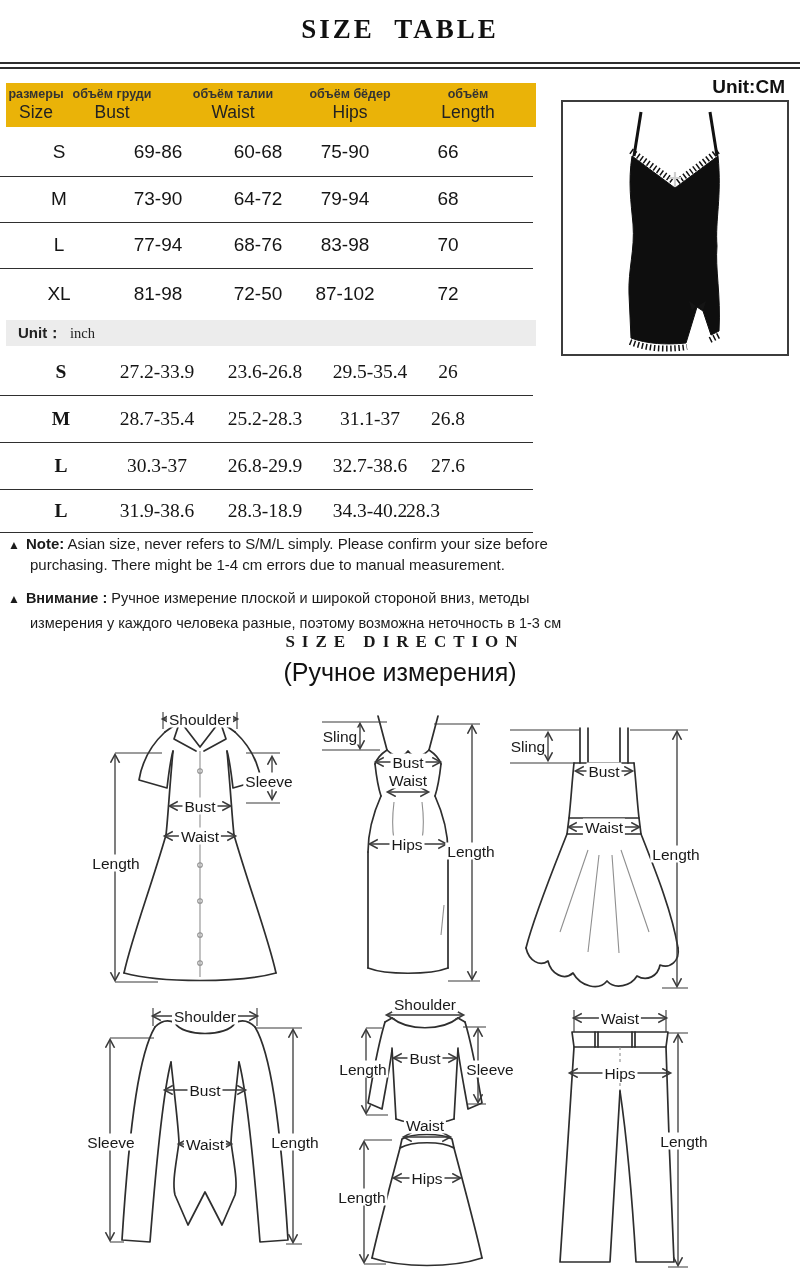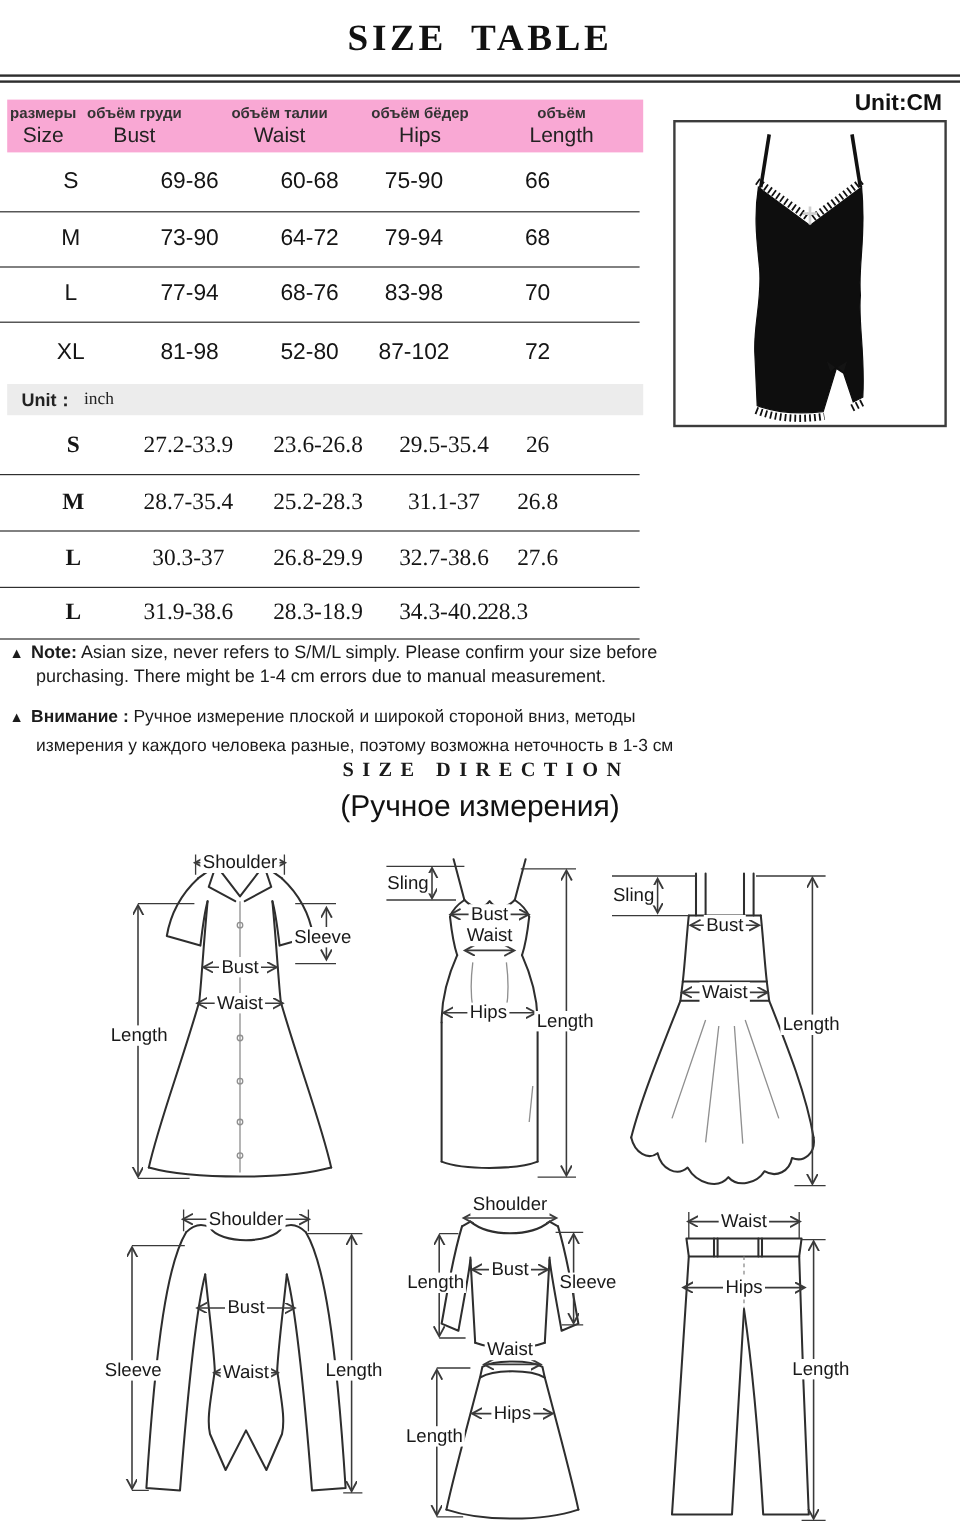--- a/index.html
+++ b/index.html
@@ -1,25 +1,25 @@
 <!DOCTYPE html>
 <html><head>
 <meta charset="utf-8">
 <style>
   html,body{margin:0;padding:0;background:#fff}
   body{width:800px;height:1280px;position:relative;overflow:hidden;
        font-family:"Liberation Sans",sans-serif;color:#1c1c1c}
   
   .title{position:absolute;top:14px;left:0;width:800px;text-align:center;
          font-family:"Liberation Serif","DejaVu Serif",serif;font-weight:700;
-         font-size:31px;letter-spacing:3px;word-spacing:10px;color:#111}
+         font-size:27px;letter-spacing:3px;word-spacing:10px;color:#111}
   .dblline{position:absolute;top:62px;left:0;width:800px;height:7px;
            border-top:2px solid #2e2e2e;border-bottom:2px solid #2e2e2e;box-sizing:border-box}
   
-  .thead{position:absolute;left:6px;top:83px;width:530px;height:44px;background:#f9a8d4}
+  .thead{position:absolute;left:6px;top:83px;width:530px;height:44px;background:#eab308}
   .hcol{position:absolute;top:0;height:100%;transform:translateX(-50%);
         display:flex;flex-direction:column;justify-content:center;align-items:center}
   .hru{font-size:12.5px;font-weight:700;color:#333;line-height:15px}
   .hen{font-size:17.5px;color:#222;line-height:21px}
   .row{position:absolute;left:0;width:533px}
   .row .cell{position:absolute;top:50%;transform:translate(-50%,-50%);white-space:nowrap}
   .row-cm{font-family:"Liberation Sans",sans-serif;font-size:19px;color:#151515}
   .row-inch{font-family:"Liberation Serif","DejaVu Serif",serif;font-size:19.5px;color:#151515}
   .row-inch .size{font-weight:700}
   .bline{border-bottom:1.5px solid #2f2f2f}
@@ -101,21 +101,21 @@
 <div class="row row-cm bline" style="top:222px;height:46px">
   <span class="cell size" style="left:59px">L</span>
   <span class="cell" style="left:158px">77-94</span>
   <span class="cell" style="left:258px">68-76</span>
   <span class="cell" style="left:345px">83-98</span>
   <span class="cell" style="left:448px">70</span>
 </div>
 <div class="row row-cm" style="top:268px;height:52px">
   <span class="cell size" style="left:59px">XL</span>
   <span class="cell" style="left:158px">81-98</span>
-  <span class="cell" style="left:258px">52-80</span>
+  <span class="cell" style="left:258px">72-50</span>
   <span class="cell" style="left:345px">87-102</span>
   <span class="cell" style="left:448px">72</span>
 </div>
 
 <div class="unitband">
   <span class="p">Unit：</span>
   <span class="v">inch</span>
 </div>
 
 <div class="row row-inch bline" style="top:348px;height:47px">

